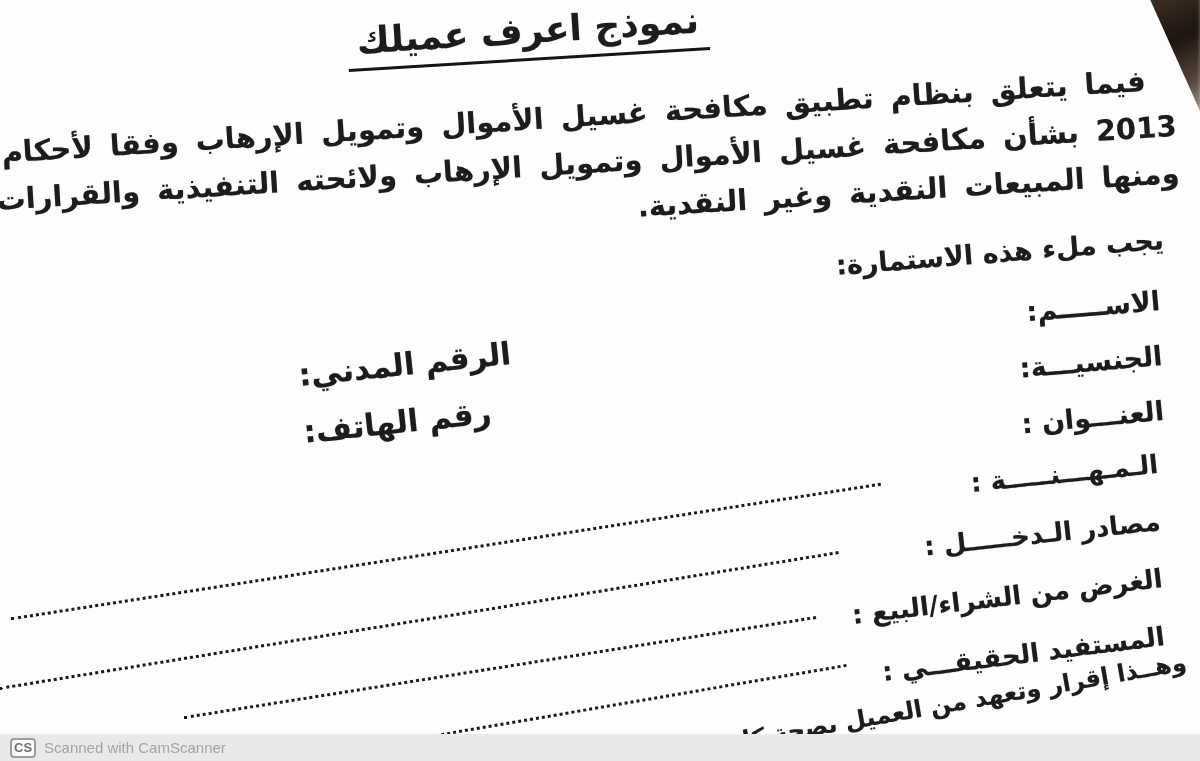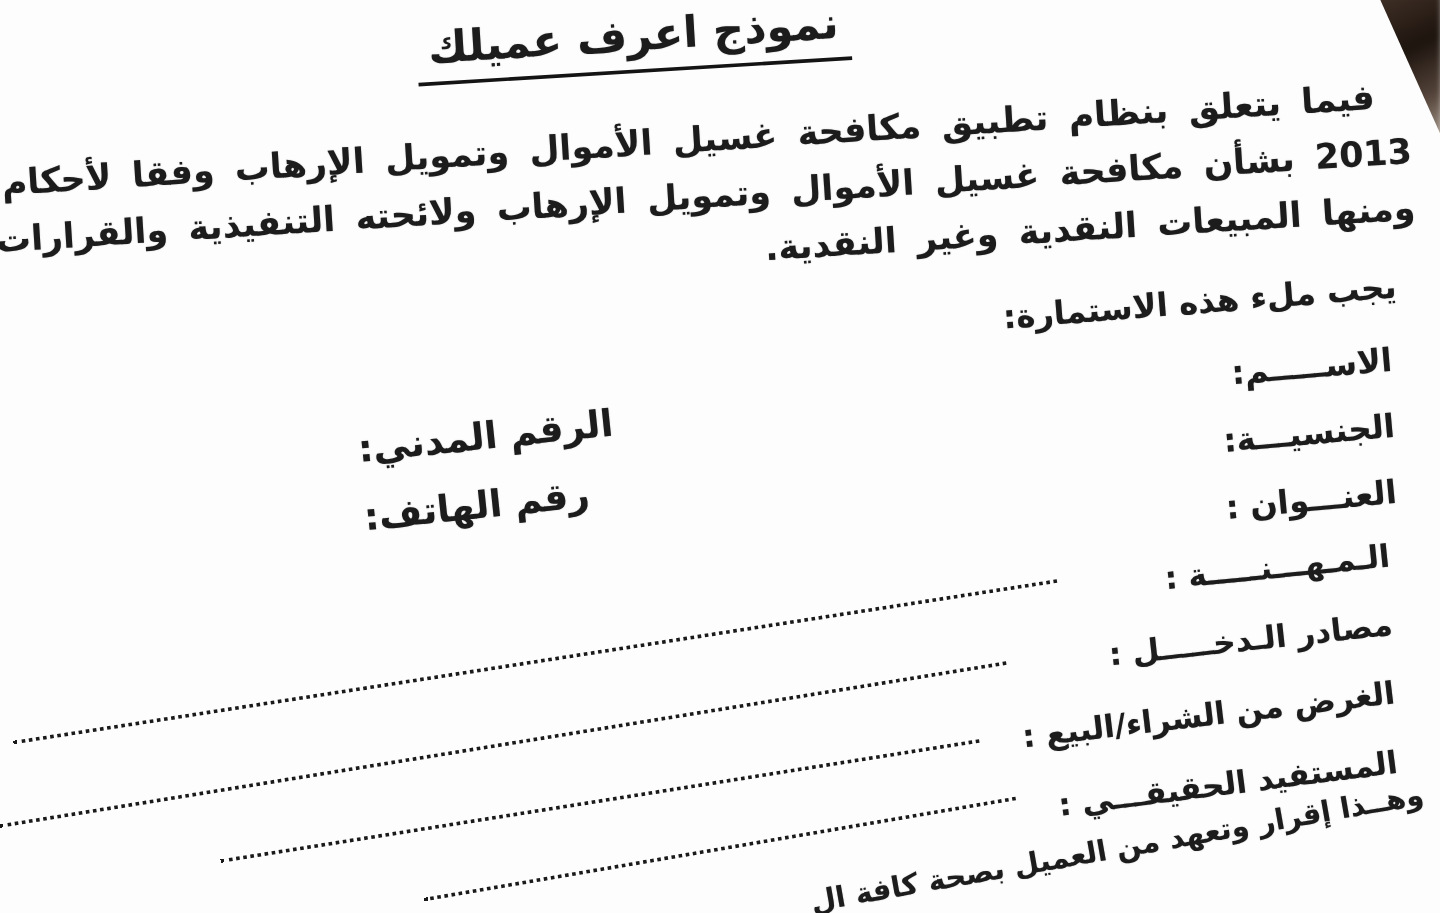--- a/index.html
+++ b/index.html
@@ -109,14 +109,18 @@
 
   <div class="dots" style="left:6px;top:550px;width:880px;transform:rotate(-8.8deg);"></div>
   <div class="dots" style="left:-6px;top:619px;width:850px;transform:rotate(-9.2deg);"></div>
   <div class="dots" style="left:180px;top:666px;width:640px;transform:rotate(-9deg);"></div>
   <div class="dots" style="left:350px;top:706px;width:500px;transform:rotate(-9.7deg);"></div>
 
   <div class="ar right-anchor" style="right:14px;top:648px;font-size:24px;transform:rotate(-10deg);">وهــذا إقرار وتعهد من العميل بصحة كافة ال</div>
 
   <div class="corner"></div>
 
+  <div class="scan-bar">
+    <span class="cs-badge">CS</span>
+    <span class="scan-text">Scanned with CamScanner</span>
+  </div>
 
 </div>
 
 </body></html>

